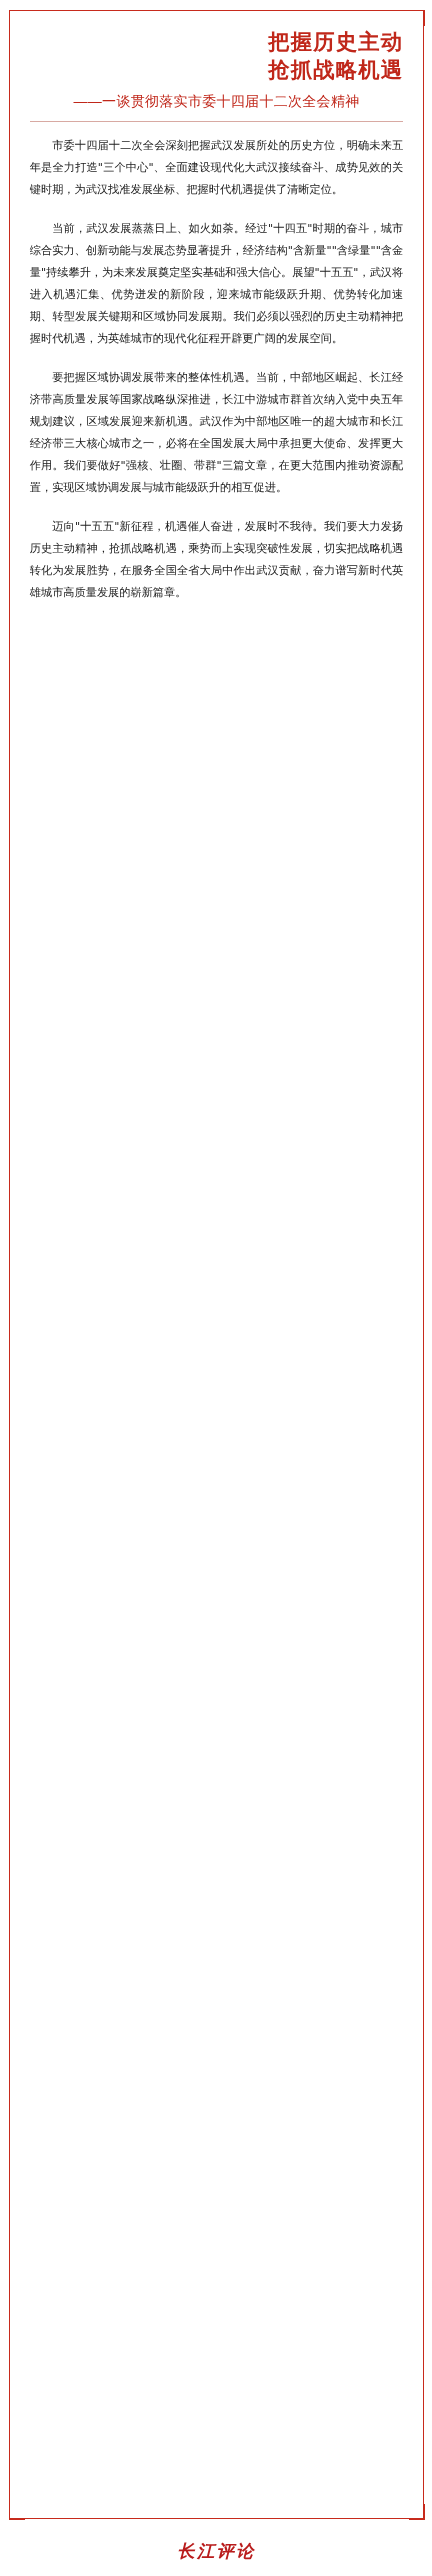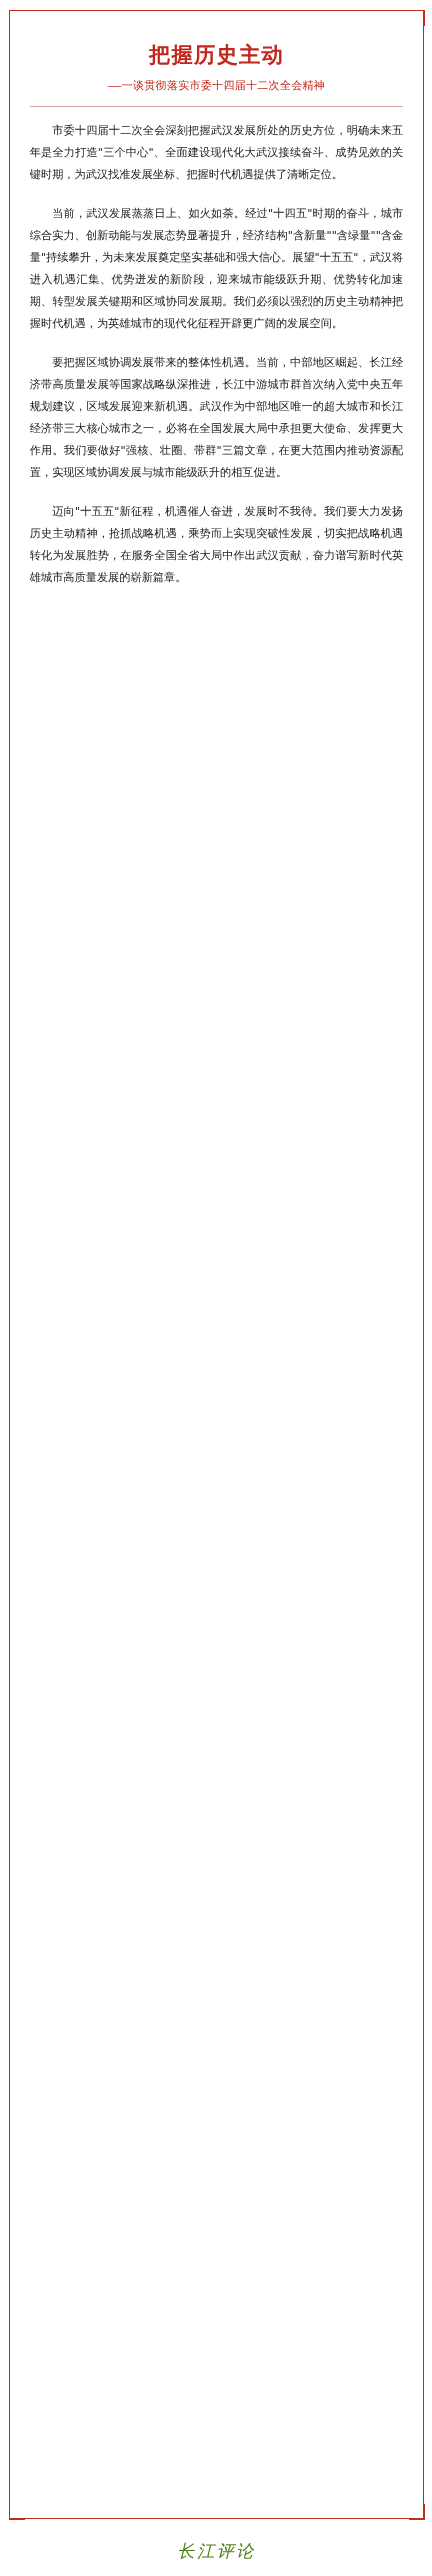--- a/index.html
+++ b/index.html
@@ -34,38 +34,38 @@
     width: 15px;
     height: 15px;
     border: 1.7px solid #c72a1c;
   }
   .corner.tl { top: -1.7px; left: -1.7px; border-right: none; border-bottom: none; }
   .corner.tr { top: -1.7px; right: -1.7px; border-left: none; border-bottom: none; }
   .corner.bl { bottom: -1.7px; left: -1.7px; border-right: none; border-top: none; }
   .corner.br { bottom: -1.7px; right: -1.7px; border-left: none; border-top: none; }
 
   .title-block {
-    text-align: center;
-    margin-top: 15px;
+    text-align: right;
+    margin-top: 2px;
     margin-bottom: 5.8px;
   }
   .title-line {
     color: #c0271a;
     font-family: "DejaVu Sans", "Liberation Sans", sans-serif;
     font-weight: bold;
     font-size: 21.3px;
     line-height: 28px;
     letter-spacing: 1.2px;
   }
   .subtitle {
     margin-top: 9.2px;
     text-align: center;
     color: #c0271a;
-    font-family: Liberation Mono, monospace;
-    font-size: 11px;
+    font-family: Liberation Sans, sans-serif;
+    font-size: 14px;
     line-height: 15px;
     letter-spacing: 0.3px;
   }
   .divider {
     width: 100%;
     height: 0.6px;
     background: #d8a9a2;
     margin: 12.7px 0 12.7px 0;
   }
   .body {
@@ -79,41 +79,42 @@
   .body p {
     margin: 0 0 17.3px 0;
     text-indent: 2em;
   }
   .signature {
     margin-top: 19.6px;
     text-align: center;
   }
   .signature-text {
     display: inline-block;
-    color: #4d7c0f;
+    color: #b91c1c;
     font-family: "DejaVu Serif", "Liberation Serif", serif;
     font-size: 17.3px;
     letter-spacing: 2.3px;
     font-style: italic;
-    font-weight: normal;
+    font-weight: bold;
     text-align: center;
   }
 </style>
 </head>
 <body>
 
 <div class="page">
   <div class="frame">
     <span class="corner tl"></span>
     <span class="corner tr"></span>
     <span class="corner bl"></span>
     <span class="corner br"></span>
 
     <div class="title-block">
       <div class="title-line">把握历史主动</div>
+      <div class="title-line">抢抓战略机遇</div>
     </div>
 
     <div class="subtitle">——一谈贯彻落实市委十四届十二次全会精神</div>
 
     <div class="divider"></div>
 
     <div class="body">
       <p>市委十四届十二次全会深刻把握武汉发展所处的历史方位，明确未来五年是全力打造"三个中心"、全面建设现代化大武汉接续奋斗、成势见效的关键时期，为武汉找准发展坐标、把握时代机遇提供了清晰定位。</p>
       <p>当前，武汉发展蒸蒸日上、如火如荼。经过"十四五"时期的奋斗，城市综合实力、创新动能与发展态势显著提升，经济结构"含新量""含绿量""含金量"持续攀升，为未来发展奠定坚实基础和强大信心。展望"十五五"，武汉将进入机遇汇集、优势迸发的新阶段，迎来城市能级跃升期、优势转化加速期、转型发展关键期和区域协同发展期。我们必须以强烈的历史主动精神把握时代机遇，为英雄城市的现代化征程开辟更广阔的发展空间。</p>
       <p>要把握区域协调发展带来的整体性机遇。当前，中部地区崛起、长江经济带高质量发展等国家战略纵深推进，长江中游城市群首次纳入党中央五年规划建议，区域发展迎来新机遇。武汉作为中部地区唯一的超大城市和长江经济带三大核心城市之一，必将在全国发展大局中承担更大使命、发挥更大作用。我们要做好"强核、壮圈、带群"三篇文章，在更大范围内推动资源配置，实现区域协调发展与城市能级跃升的相互促进。</p>

